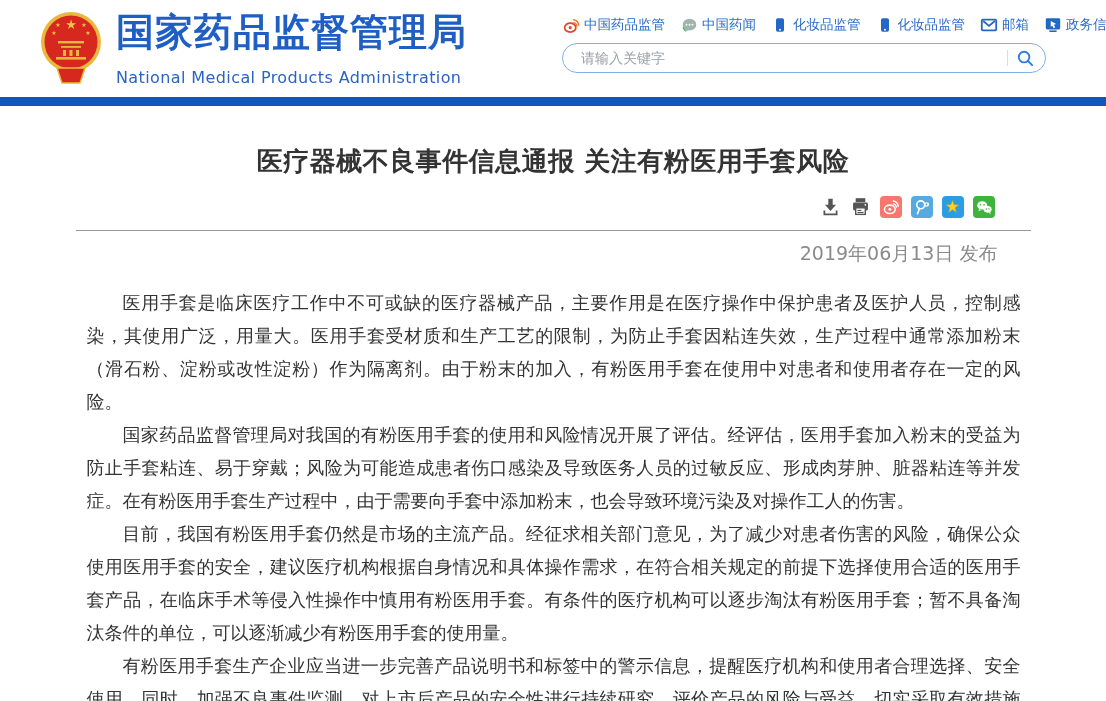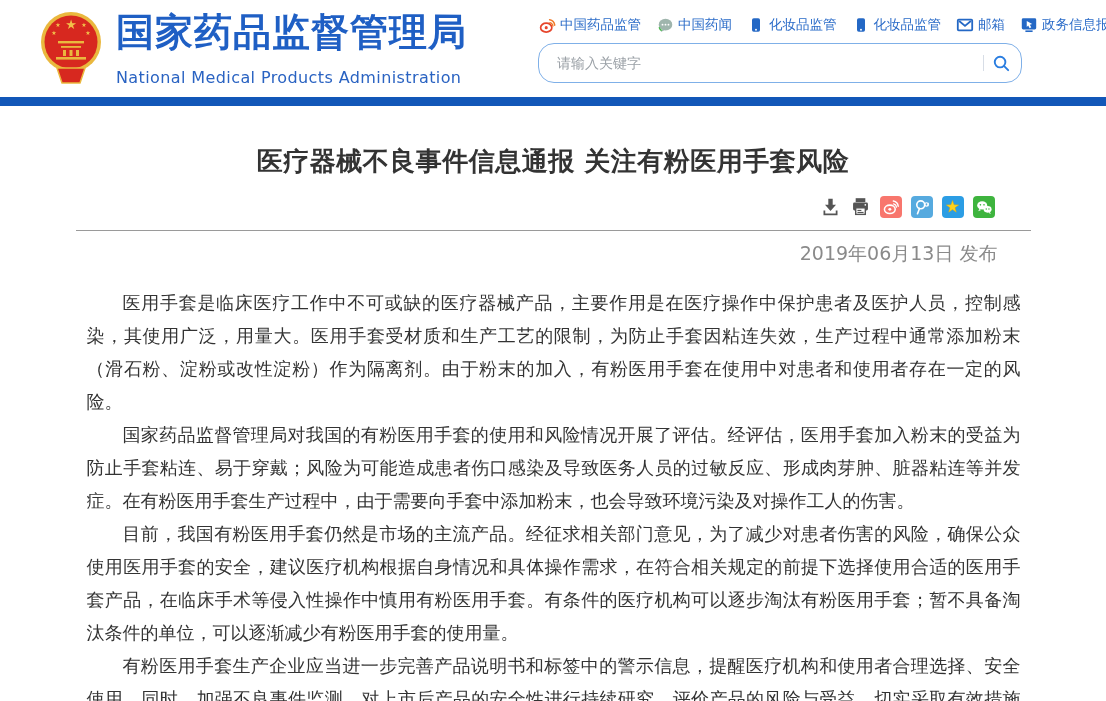--- a/index.html
+++ b/index.html
@@ -18,26 +18,26 @@
   .emblem { width: 66px; height: 80px; flex: 0 0 auto; }
   .brand-text { margin-left: 12px; padding-top: 4px; }
   .site-name-cn {
     color: #1f5fc4; font-size: 38px; font-weight: bold;
     letter-spacing: 1px; line-height: 44px; white-space: nowrap;
   }
   .site-name-en {
     color: #2a63c2; font-size: 16px; letter-spacing: 0.4px;
     margin-top: 14px; white-space: nowrap;
   }
-  .header-right { position: absolute; left: 538px; right: 64px; top: 16px; }
+  .header-right { position: absolute; left: 562px; right: 64px; top: 16px; }
   .qlinks { display: flex; align-items: center; gap: 15px; white-space: nowrap; }
   .qlink { display: flex; align-items: center; gap: 4px; color: #2a6bc8; font-size: 13.5px; text-decoration: none; cursor: pointer; }
   .qicon { display: inline-flex; width: 18px; height: 18px; align-items: center; justify-content: center; }
   .searchbar {
-    margin-top: 9px; height: 40px; width: 484px;
+    margin-top: 9px; height: 30px; width: 484px;
     border: 1px solid #7fb0e8; border-radius: 16px;
     display: flex; align-items: center; padding: 0 10px 0 16px; background: #fff;
   }
   .searchbar input {
     flex: 1; border: none; outline: none; font-size: 14px; color: #333;
     font-family: "DejaVu Sans", "Liberation Sans", sans-serif; background: transparent;
   }
   .searchbar input::placeholder { color: #9aa0a6; }
   .search-sep { width: 1px; height: 16px; background: #d7dde6; margin: 0 8px; }
   .search-btn { border: none; background: transparent; padding: 0; cursor: pointer; display: flex; align-items: center; }

